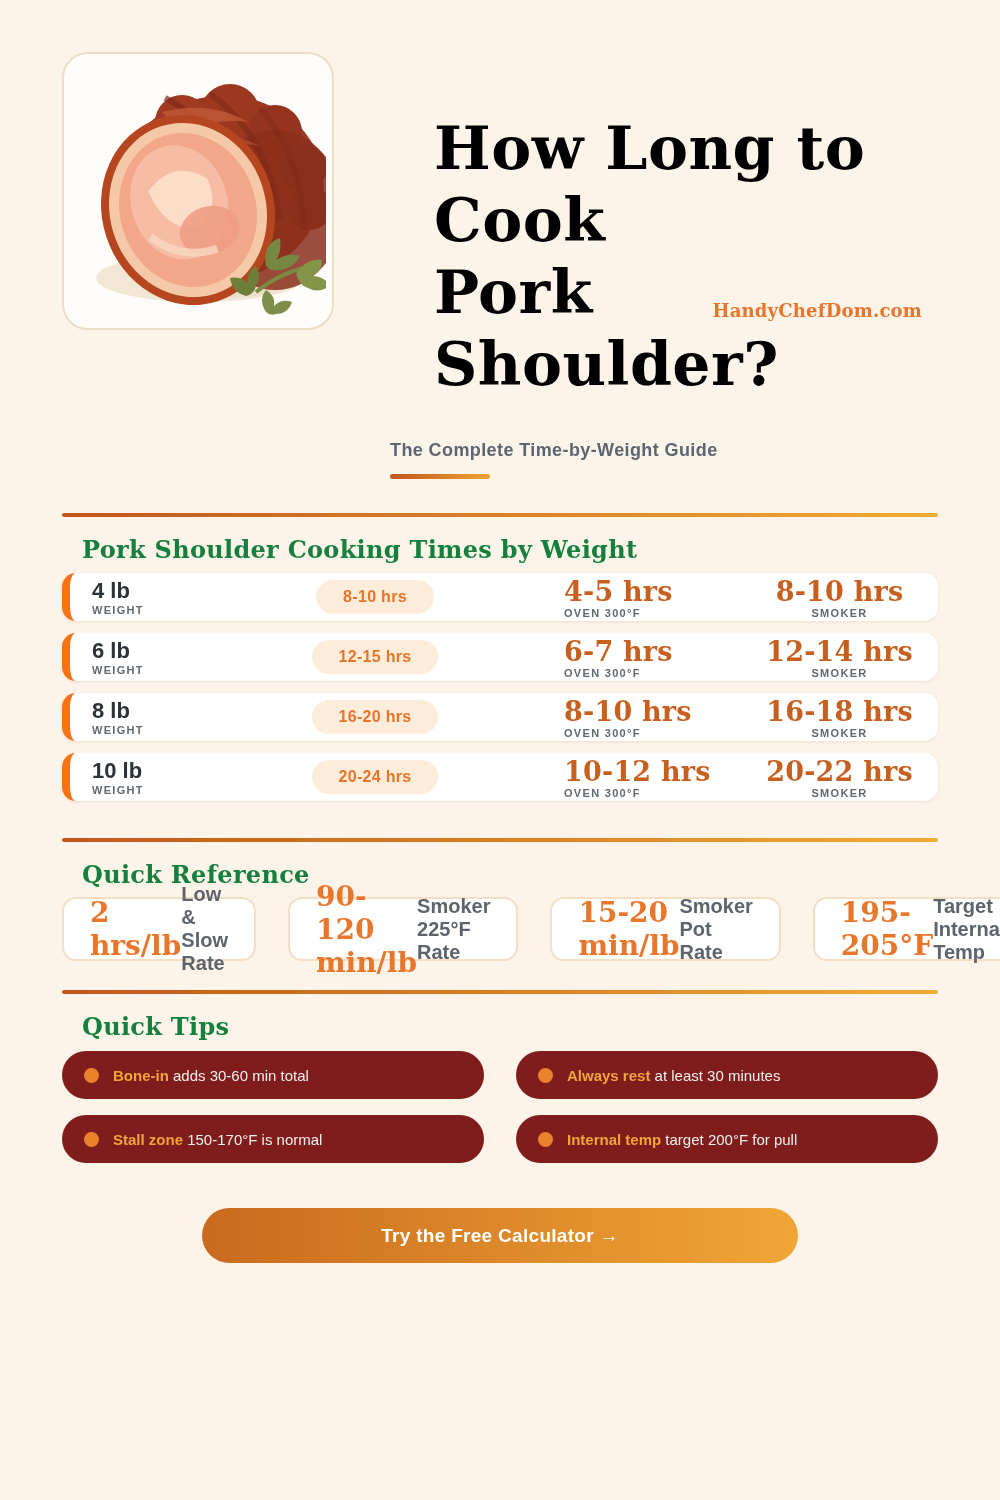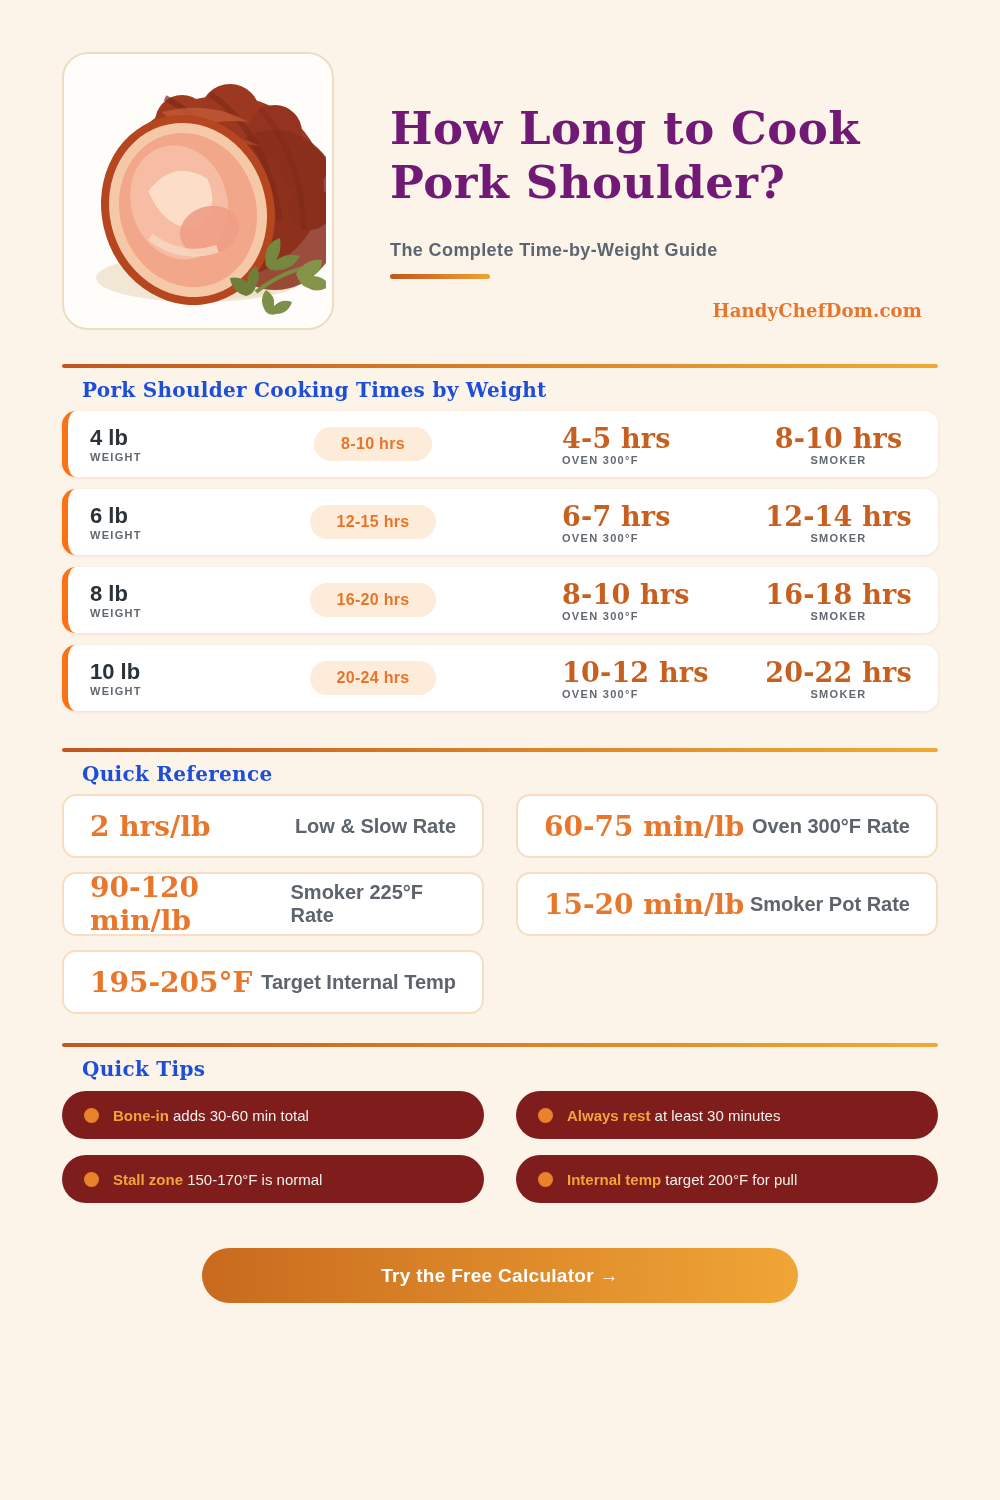--- a/index.html
+++ b/index.html
@@ -15,22 +15,22 @@
   
   .header{display:flex;padding:52px 62px 0 62px;}
   .hero-card{
     width:272px;height:278px;flex-shrink:0;
     background:#fffdfa;border:2px solid #eddcc6;border-radius:26px;
     box-sizing:border-box;overflow:hidden;
     display:flex;align-items:center;justify-content:center;
   }
   .header-right{margin-left:56px;flex:1;padding-top:20px;position:relative;}
   .main-title{
-    font-weight:bold;font-size:45px;line-height:1.2;
-    color:#701a75;letter-spacing:.5px;
+    font-weight:bold;font-size:60px;line-height:1.2;
+    color:#000000;letter-spacing:.5px;margin-left:44px;
   }
   .main-title span{display:block;}
   .subtitle{
     margin-top:27px;font-size:18px;font-weight:bold;color:#5b6670;letter-spacing:.4px;
   }
   .subtitle-rule{
     margin-top:13px;width:100px;height:5px;border-radius:3px;
     background:linear-gradient(90deg,#c2571d,#efa334);
   }
   .site-url{
@@ -41,49 +41,49 @@
 
   
   .rule{
     height:4px;border-radius:2px;margin:0 62px;
     background:linear-gradient(90deg,#c2571d,#f0ab33);
   }
   .rule-1{margin-top:34px;}
   .rule-2{margin-top:37px;}
   .rule-3{margin-top:29px;}
   .section-title{
-    margin:10px 62px 0 82px;
-    font-weight:bold;font-size:20px;color:#1d4ed8;letter-spacing:.3px;
+    margin:18px 62px 0 82px;
+    font-weight:bold;font-size:24px;color:#15803d;letter-spacing:.3px;
   }
 
   
   .rows{margin:9px 62px 0 62px;}
   .row{
     display:grid;grid-template-columns:158px 250px 255px 1fr;
     align-items:center;
-    background:#ffffff;border-left:6px solid #f97316;border-radius:14px;
-    height:66px;padding-left:22px;box-sizing:border-box;
+    background:#ffffff;border-left:8px solid #f97316;border-radius:14px;
+    height:48px;padding-left:22px;box-sizing:border-box;
     margin-bottom:12px;
     box-shadow:0 1px 3px rgba(178,136,96,.18);
   }
   .weight-val{font-size:22px;font-weight:bold;color:#2b3238;}
   .sub-label{font-size:11px;font-weight:bold;color:#61686f;letter-spacing:1.3px;}
   .cell-pill{display:flex;justify-content:center;}
   .pill{
     background:#fcecd9;color:#e8752a;border-radius:18px;
     font-size:16px;font-weight:bold;padding:8px 27px;letter-spacing:.3px;
   }
   .cell-oven{padding-left:64px;}
   .cell-smoker{text-align:center;padding-right:14px;}
   .big-time{font-weight:bold;font-size:27px;color:#c7601f;letter-spacing:.2px;}
 
   
   .qr-grid{
     margin:8px 62px 0 62px;
-    display:grid;grid-template-columns:1fr 1fr;column-gap:32px;row-gap:14px;
+    display:grid;grid-template-columns:1fr 1fr 1fr 1fr;column-gap:32px;row-gap:14px;
   }
   .qr-card{
     background:#ffffff;border:2px solid #f6dec4;border-radius:14px;
     height:64px;box-sizing:border-box;
     display:flex;align-items:center;justify-content:space-between;
     padding:0 26px;
   }
   .qr-value{font-weight:bold;font-size:28px;color:#e8772c;}
   .qr-label{font-size:20px;font-weight:bold;color:#5d646c;}
 
@@ -249,24 +249,20 @@
 
 <div class="rule rule-2"></div>
 <h2 class="section-title serif">Quick Reference</h2>
 
 <div class="qr-grid">
   <div class="qr-card">
     <span class="qr-value serif">2 hrs/lb</span>
     <span class="qr-label">Low &amp; Slow Rate</span>
   </div>
   <div class="qr-card">
-    <span class="qr-value serif">60-75 min/lb</span>
-    <span class="qr-label">Oven 300°F Rate</span>
-  </div>
-  <div class="qr-card">
     <span class="qr-value serif">90-120 min/lb</span>
     <span class="qr-label">Smoker 225°F Rate</span>
   </div>
   <div class="qr-card">
     <span class="qr-value serif">15-20 min/lb</span>
     <span class="qr-label">Smoker Pot Rate</span>
   </div>
   <div class="qr-card">
     <span class="qr-value serif">195-205°F</span>
     <span class="qr-label">Target Internal Temp</span>

